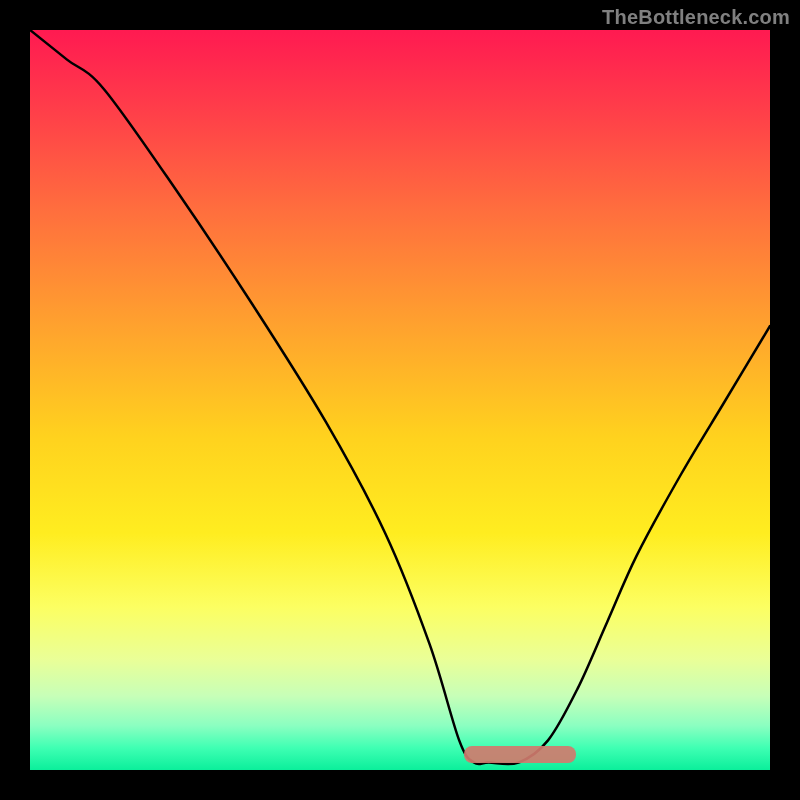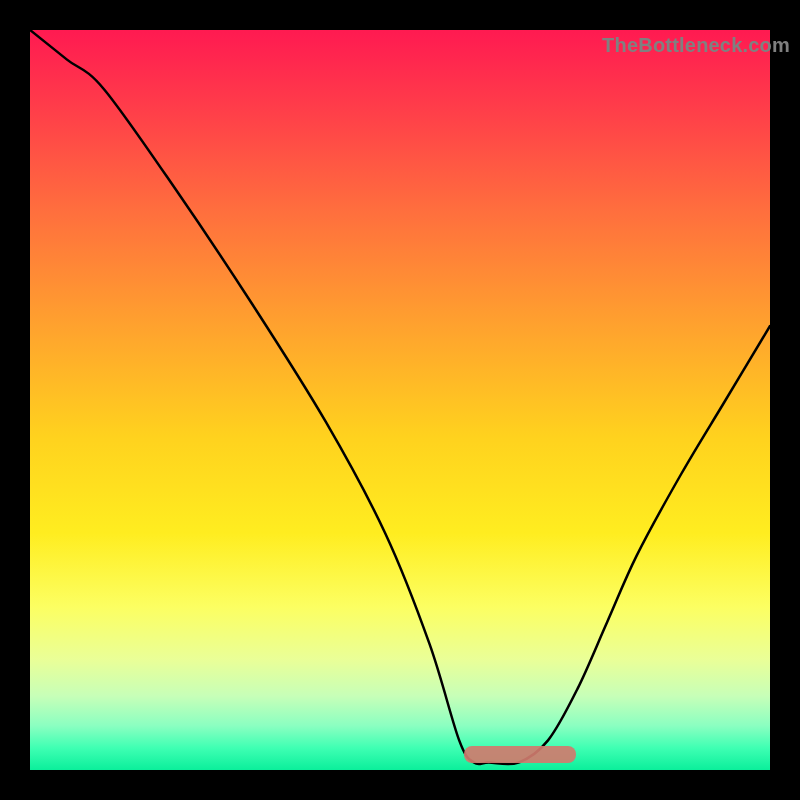--- a/index.html
+++ b/index.html
@@ -18,21 +18,20 @@
   }
   .watermark {
     position: absolute;
     top: 6px;
     right: 10px;
     color: #808080;
     font-size: 20px;
     font-weight: 600;
     z-index: 10;
     letter-spacing: 0.2px;
-    margin-top: 28px;
   }
   .plot {
     position: absolute;
     left: 30px;
     top: 30px;
     width: 740px;
     height: 740px;
   }
   .gradient {
     position: absolute;

